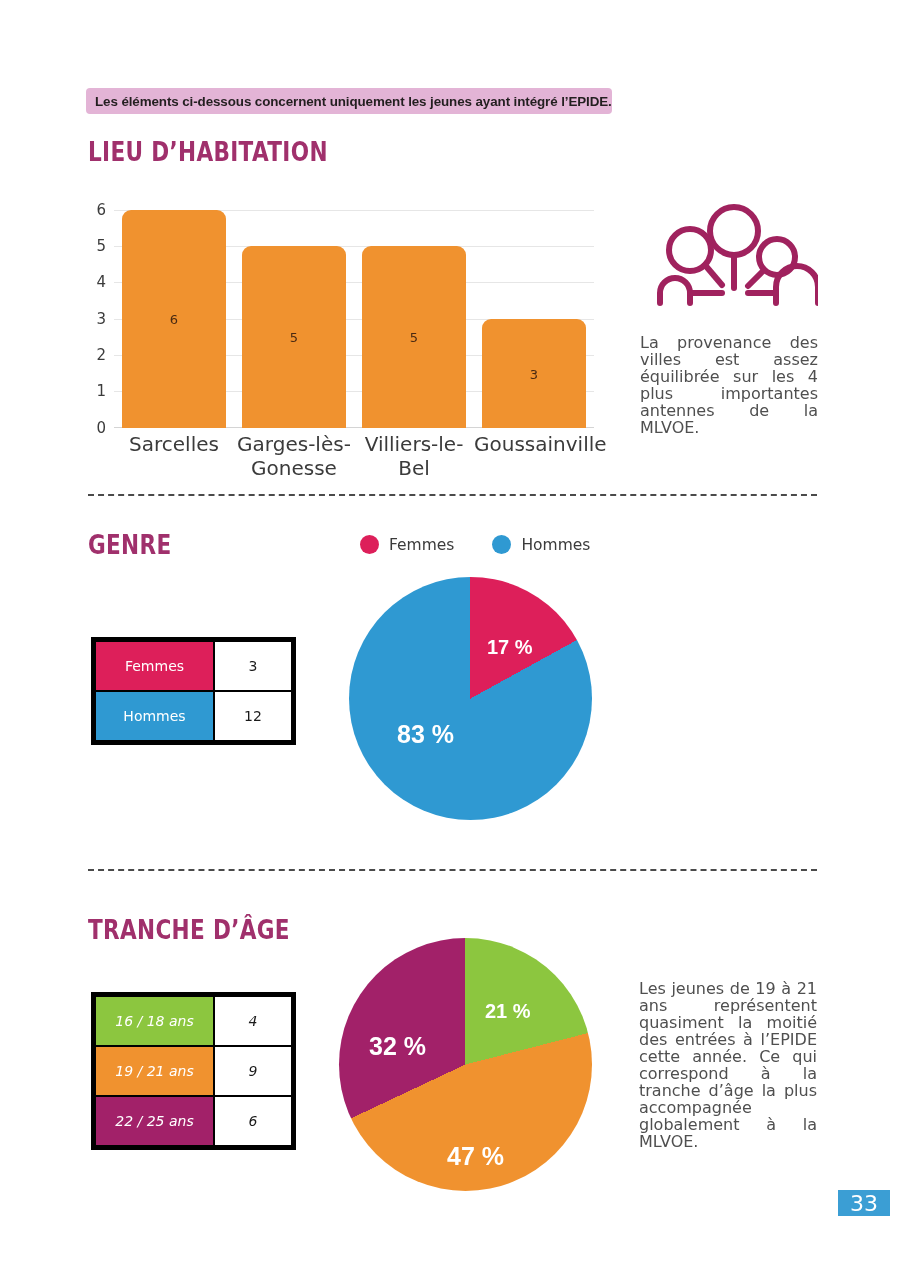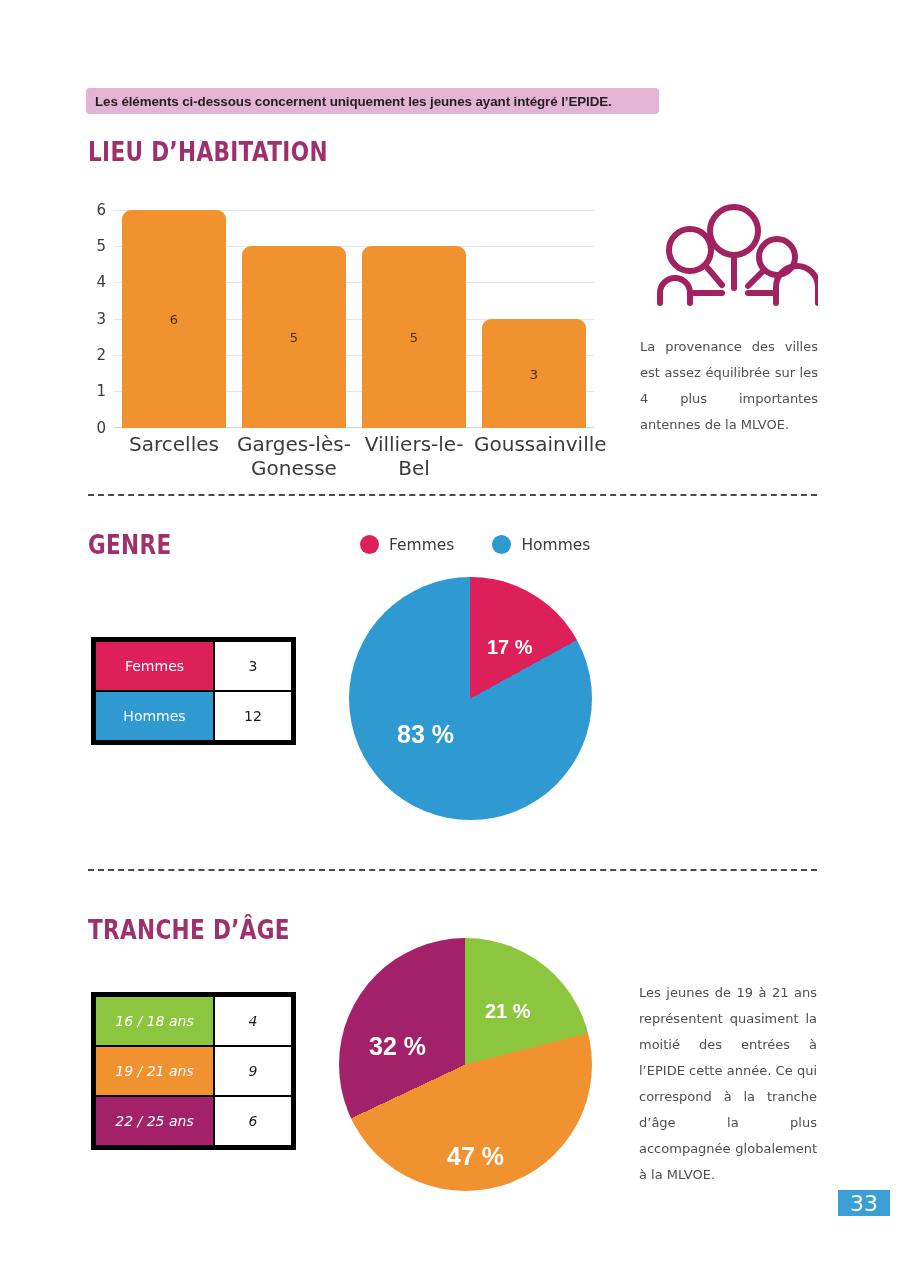--- a/index.html
+++ b/index.html
@@ -19,21 +19,21 @@
     position: absolute;
     inset: 0;
     background: #ffffff;
   }
 
   
   .notice-banner {
     position: absolute;
     left: 86px;
     top: 88px;
-    width: 573px;
+    width: 526px;
     height: 26px;
     background: #e3b4d6;
     border-radius: 4px;
     display: flex;
     align-items: center;
   }
   .notice-text {
     font-size: 13.4px;
     font-weight: bold;
     color: #231f20;
@@ -145,22 +145,22 @@
     text-align: center;
     font-size: 20px;
     color: #3b3b3b;
     font-family: "DejaVu Sans", sans-serif;
   }
 
   
   .sidenote {
     position: absolute;
     width: 178px;
-    font-size: 13px;
-    line-height: 26px;
+    font-size: 16px;
+    line-height: 17px;
     color: #4f4f4f;
     text-align: justify;
     font-family: "DejaVu Sans", sans-serif;
   }
   #note-lieu  { left: 640px; top: 334px; }
   #note-genre { left: 639px; top: 610px; }
   #note-age   { left: 639px; top: 980px; }
 
   
   .people-icon {

